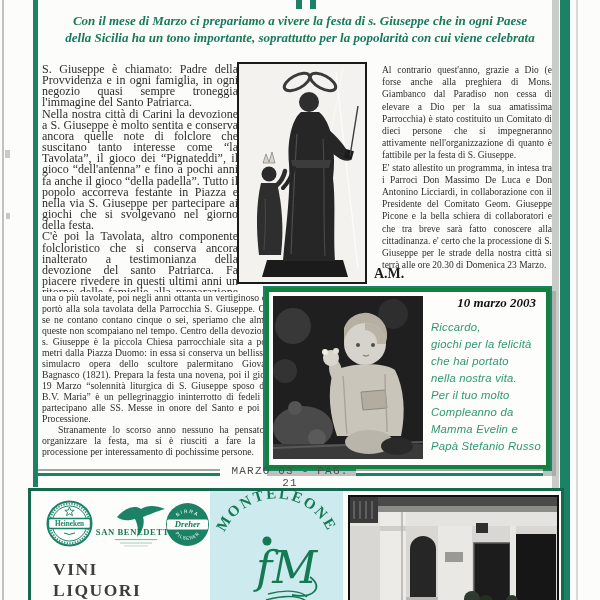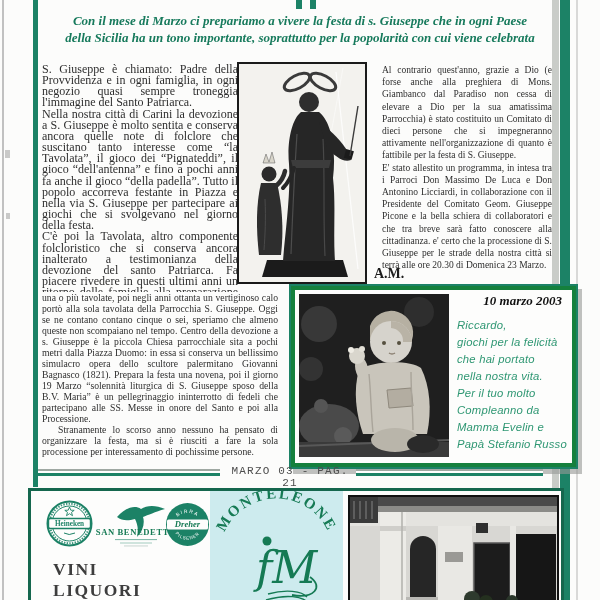--- a/index.html
+++ b/index.html
@@ -26,22 +26,22 @@
   .colR{position:absolute;left:382px;top:64px;width:170px;height:204px;overflow:hidden;
         font-size:9.5px;line-height:12.2px;text-align:justify;}
   .colA p,.colB p,.colR p{margin:0;}
   .indent{text-indent:16px;}
   .signature{position:absolute;left:374px;top:266px;width:167px;text-align:left;
              font-weight:bold;font-size:14px;color:#1d1d1d;}
   
   .statue{position:absolute;left:237px;top:62px;width:126px;height:218px;
           border:2px solid #1a1a1a;background:#f3f2ee;}
   
-  .bbox{position:absolute;left:291px;top:286px;width:277px;height:173px;background:#fdfdfc;
-        border:4px solid #15803d;}
+  .bbox{position:absolute;left:263px;top:286px;width:277px;height:173px;background:#fdfdfc;
+        border:6px solid #15803d;}
   .bbox::after{content:"";position:absolute;inset:-6px;border:2px solid #1c8266;
                box-shadow:4px 5px 0 rgba(150,152,150,.6);pointer-events:none;}
   .bbox-date{position:absolute;right:10px;top:3px;font-weight:bold;font-style:italic;
              font-size:13px;color:#111;}
   .baby{position:absolute;left:4px;top:4px;width:150px;height:163px;}
   .wish{position:absolute;left:162px;top:27px;width:112px;color:#2f9773;font-style:italic;
         font-family:Liberation Sans, sans-serif;font-size:11.3px;line-height:17px;letter-spacing:.2px;}
   
   .fbar{position:absolute;height:7px;top:469px;
         background:linear-gradient(#9fa8a2 0 32%,#ffffff 32% 55%,#1c8266 55% 100%);}

